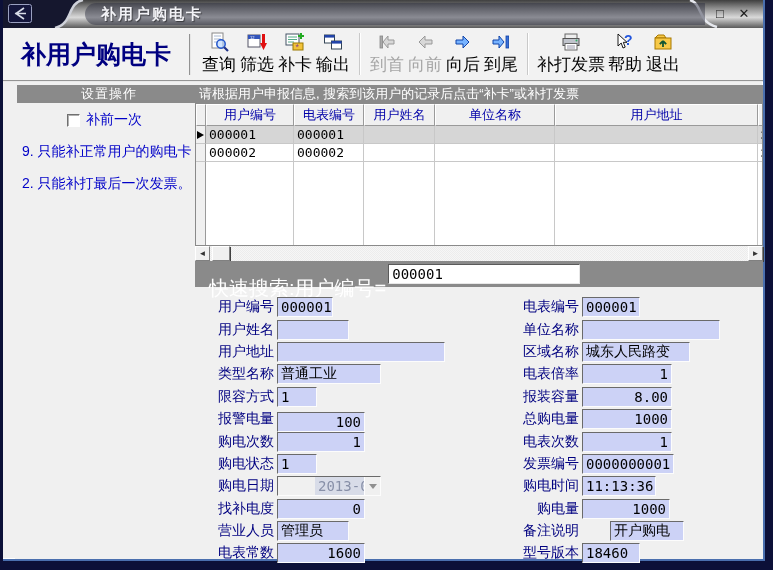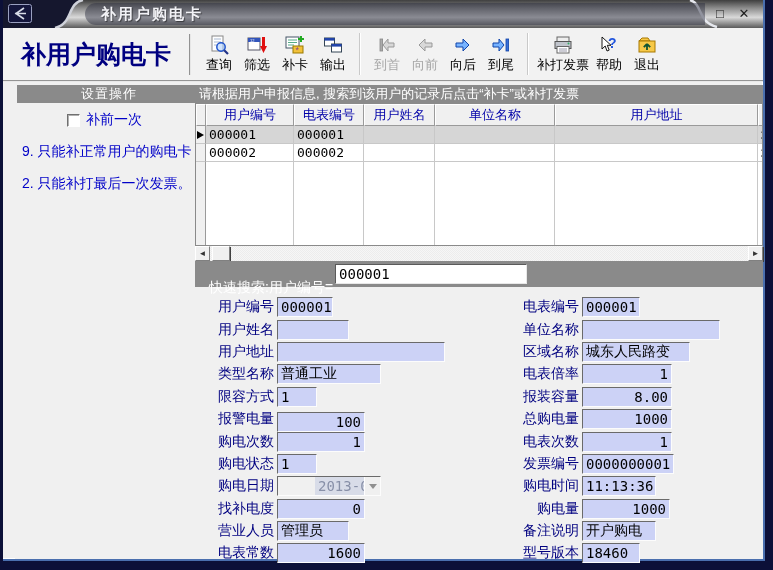--- a/index.html
+++ b/index.html
@@ -25,21 +25,21 @@
 
   
   .toolbar { position:absolute; left:0; top:28px; right:0; height:54px; background:#f2f2f2;
     border-bottom:2px groove #e8e8e8; display:flex; align-items:center; }
   .big-title { width:188px; text-align:center; color:#000080; font-weight:bold; font-size:25px;
     font-family:"Liberation Serif","DejaVu Serif",serif; flex:none; border-right:2px groove #e6e6e6; padding:4px 0; }
   .tb-buttons { display:flex; align-items:center; padding-left:10px; gap:2px; }
   .tbtn { display:flex; flex-direction:column; align-items:center; justify-content:center;
     min-width:36px; height:48px; cursor:pointer; }
   .tbtn .ticon { width:20px; height:20px; }
-  .tbtn .tlabel { font-size:13px; color:#000; margin-top:1px; white-space:nowrap; }
+  .tbtn .tlabel { font-size:17px; color:#000; margin-top:1px; white-space:nowrap; }
   .tbtn.disabled .tlabel { color:#a6a6a6; }
   .tsep { width:2px; height:42px; border-left:1px solid #c9c9c9; border-right:1px solid #ffffff; margin:0 6px; }
 
   
   .sidebar { position:absolute; left:12px; top:85px; width:190px; bottom:0; background:#f0f0f0;
     border-right:2px groove #e6e6e6; }
   .gbar { background:#8a8a8a; color:#ffffff; height:18px; line-height:18px; font-size:13px; }
   .side-header { margin:0 2px; text-align:center; letter-spacing:1px; }
   .chk-row { position:absolute; left:52px; top:26px; display:flex; align-items:center; cursor:pointer; }
   .chk-box { width:13px; height:13px; background:#ffffff; border-top:1px solid #707070; border-left:1px solid #707070;
@@ -80,21 +80,21 @@
   .sb-btn { width:15px; height:15px; background:#f0f0f0; border:1px solid #fff; border-right-color:#808080;
     border-bottom-color:#808080; box-shadow:1px 1px 0 #404040; font-size:8px; color:#333; display:flex;
     align-items:center; justify-content:center; flex:none; cursor:pointer; }
   .sb-track { flex:1; position:relative; height:15px; background:repeating-conic-gradient(#f6f6f6 0 25%,#ececec 0 50%) 0 0/2px 2px; }
   .sb-thumb { position:absolute; left:2px; top:0; width:18px; height:15px; background:#f0f0f0;
     border:1px solid #fff; border-right-color:#808080; border-bottom-color:#808080; box-shadow:1px 1px 0 #404040; cursor:pointer; }
 
   
   .qsearch { position:absolute; left:0; top:176px; right:0; height:26px; background:#8a8a8a;
     display:flex; align-items:center; }
-  .qs-label { color:#ffffff; font-size:14px; padding-left:14px; white-space:nowrap;margin-top:28px; }
+  .qs-label { color:#ffffff; font-size:20px; padding-left:14px; white-space:nowrap;margin-top:28px; }
   .qs-input { width:192px; height:20px; margin-left:2px; background:#ffffff; border:1px solid #5a5a5a;
     border-bottom-color:#e8e8e8; border-right-color:#e8e8e8; font-size:14px; padding:0 3px;
     font-family:"DejaVu Sans Mono","Liberation Mono",monospace; color:#000; }
 
   
   .form { position:absolute; left:0; top:202px; right:0; bottom:0; padding-top:9px; display:flex; }
   .f-col { display:flex; flex-direction:column; }
   .f-col-left { width:305px; flex:none; }
   .f-col-right { flex:1; }
   .f-row { height:22.4px; display:flex; align-items:center; flex:none; }
@@ -391,21 +391,21 @@
             <div class="f-row">
               <div class="f-label">购电时间</div>
               <div class="f-field" style="width: 74px;">11:13:36</div>
             </div>
             <div class="f-row">
               <div class="f-label">购电量</div>
               <div class="f-field right" style="width: 88px;">1000</div>
             </div>
             <div class="f-row">
               <div class="f-label">备注说明</div>
-              <div class="f-field" style="width: 74px;">开户购电</div>
+              <div class="f-field" style="width: 74px; margin-left: 28px;">开户购电</div>
             </div>
             <div class="f-row">
               <div class="f-label">型号版本</div>
               <div class="f-field" style="width: 58px;">18460</div>
             </div>
           </div>
       </div>
     </div>
 
   </div>

